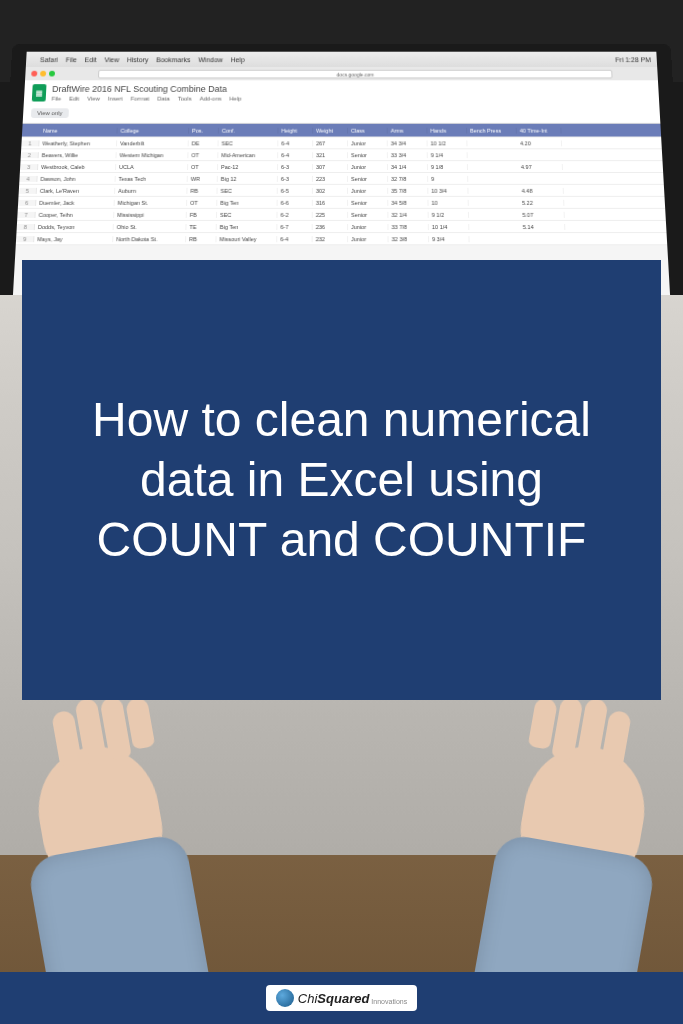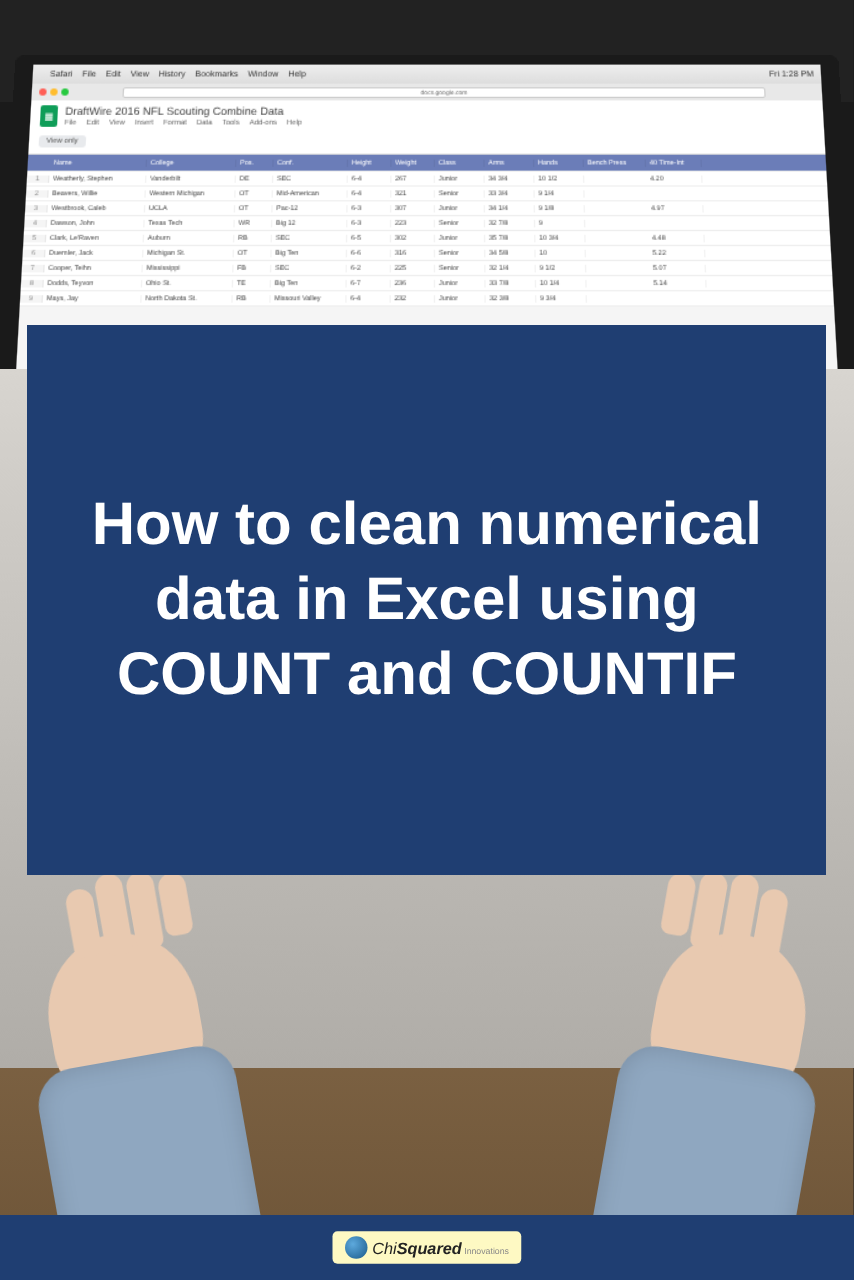--- a/index.html
+++ b/index.html
@@ -207,36 +207,36 @@
     display: flex;
     align-items: center;
     justify-content: center;
     padding: 0 30px;
   }
   .title-text {
     color: #fff;
     font-size: 48px;
     line-height: 1.25;
     text-align: center;
-    font-weight: 700;
+    font-weight: 400;
   }
 
   
   .footer {
     position: absolute;
     bottom: 0;
     left: 0; right: 0;
     height: 52px;
     background: #1f3e72;
     display: flex;
     align-items: center;
     justify-content: center;
   }
   .brand-badge {
-    background: #fef9c3;
+    background: #ffffff;
     border-radius: 4px;
     padding: 4px 10px;
     display: flex;
     align-items: center;
     gap: 4px;
     font-size: 13px;
     color: #222;
     font-style: italic;
   }
   .brand-badge .globe {

